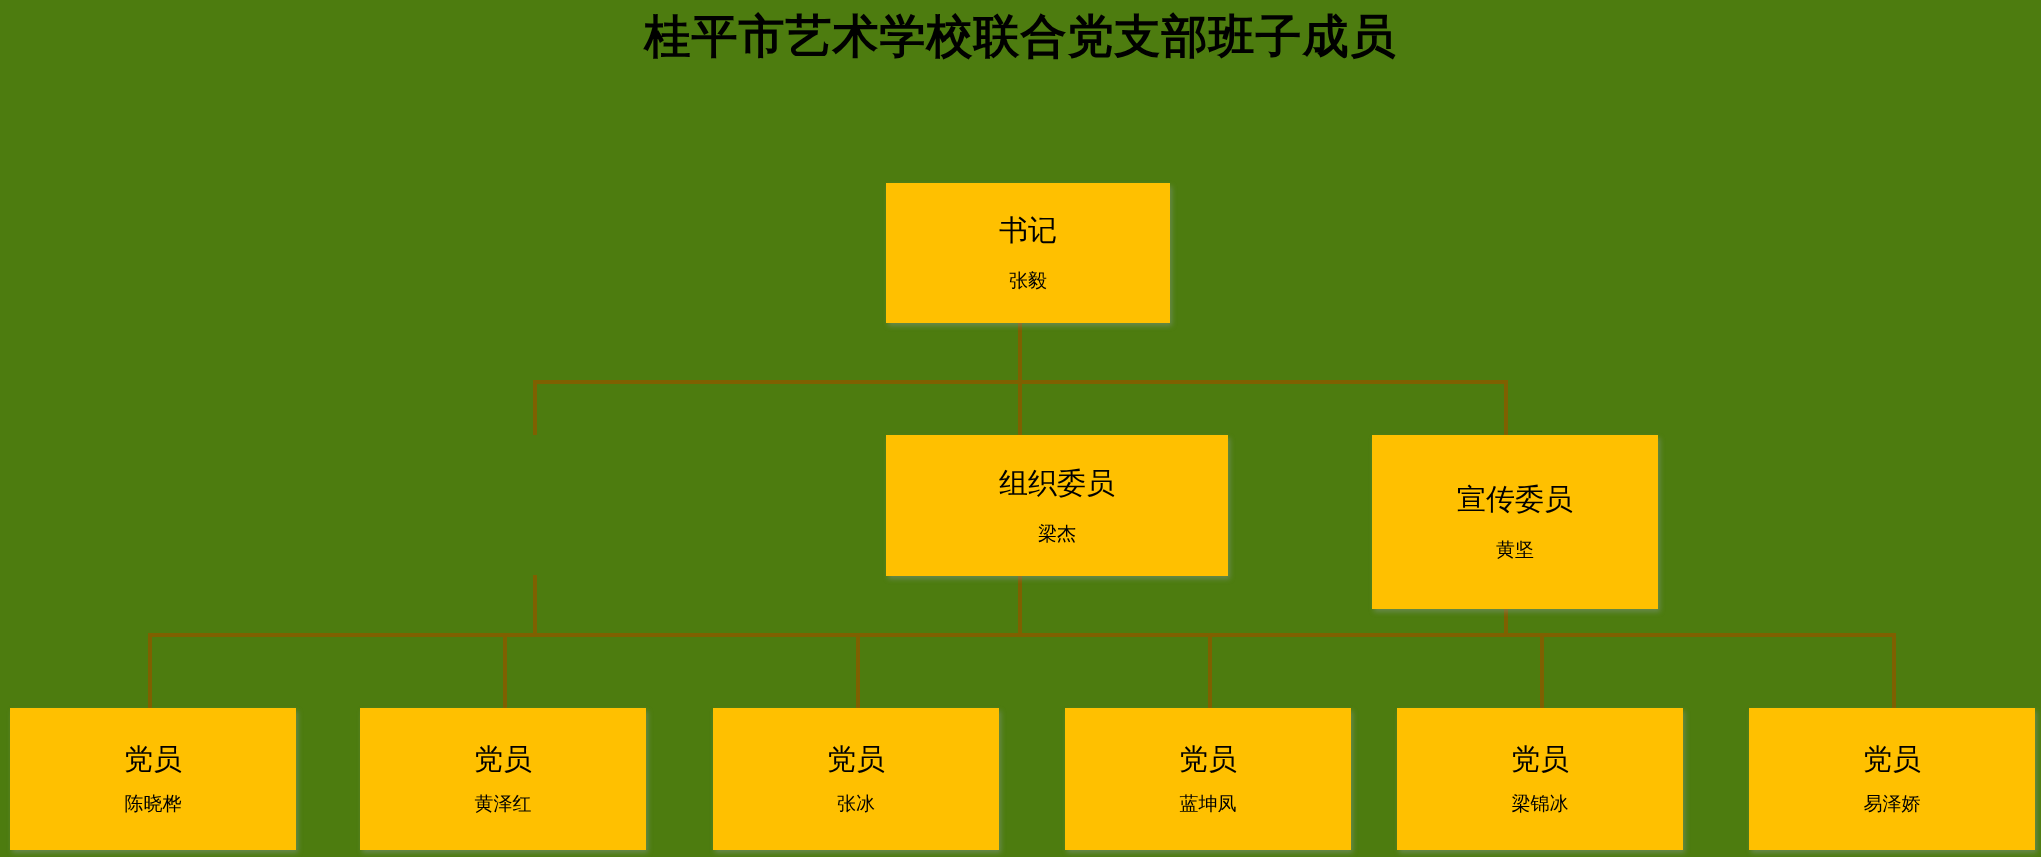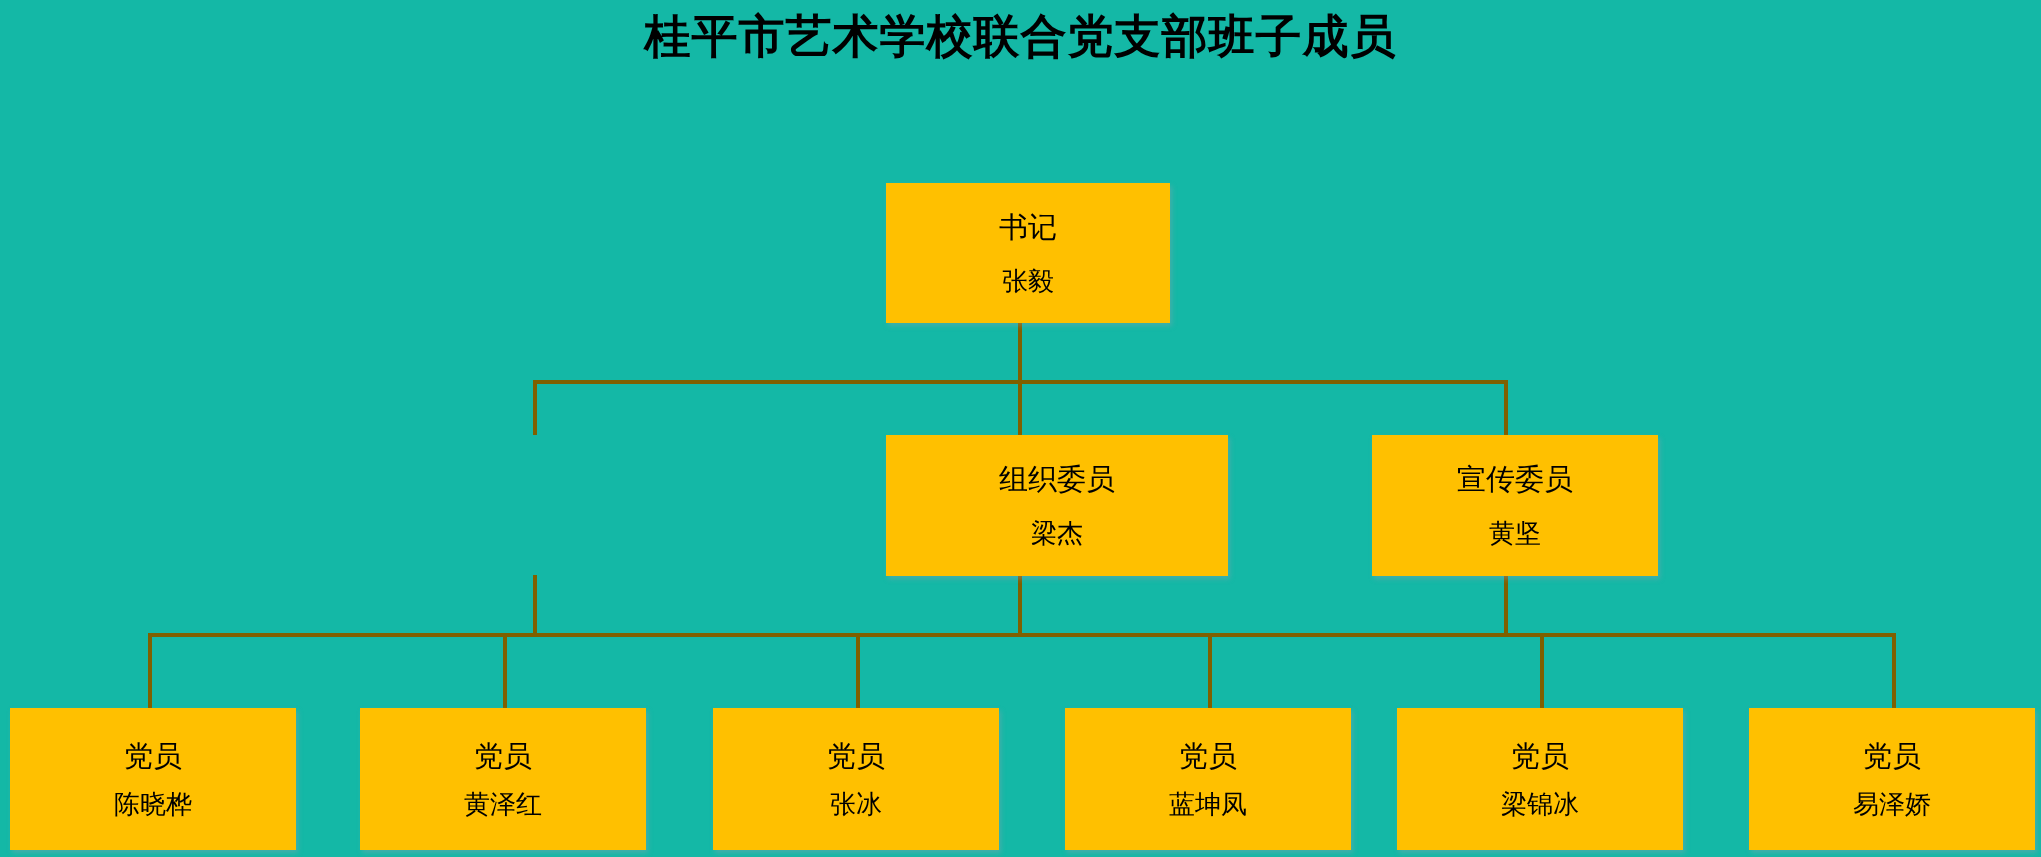--- a/index.html
+++ b/index.html
@@ -8,21 +8,21 @@
     padding: 0;
     background: #ffffff;
   }
   body {
     font-family: "DejaVu Sans", "Liberation Sans", sans-serif;
   }
   #chart-root {
     position: relative;
     width: 2041px;
     height: 857px;
-    background: #14b8a6;
+    background: #4d7c0f;
     overflow: hidden;
   }
 
   
   .chart-title {
     position: absolute;
     left: 0;
     top: 6px;
     width: 2041px;
     text-align: center;
@@ -47,21 +47,21 @@
     color: #000000;
     font-family: Liberation Sans, sans-serif;
     overflow: hidden;
   }
   .node .role {
     font-size: 29px;
     line-height: 1.0;
     white-space: nowrap;
   }
   .node .person {
-    font-size: 26px;
+    font-size: 19px;
     line-height: 1.0;
     white-space: nowrap;
   }
 
   
   .level-1 .role { margin-bottom: 26px; }
   .level-2 .role { margin-bottom: 26px; }
   .level-3 .role { margin-bottom: 20px; }
 
   
@@ -104,21 +104,21 @@
     <span class="role">书记</span>
     <span class="person">张毅</span>
   </div>
 
 
   <div class="node level-2" style="left:886px; top:435px; width:342px; height:141px;">
     <span class="role">组织委员</span>
     <span class="person">梁杰</span>
   </div>
 
-  <div class="node level-2" style="left:1372px; top:435px; width:286px; height:141px;">
+  <div class="node level-2" style="left:1372px; top:435px; width:286px; height:174px;">
     <span class="role">宣传委员</span>
     <span class="person">黄坚</span>
   </div>
 
   <div class="node level-3" style="left:10px; top:708px; width:286px; height:142px;">
     <span class="role">党员</span>
     <span class="person">陈晓桦</span>
   </div>
 
   <div class="node level-3" style="left:360px; top:708px; width:286px; height:142px;">

